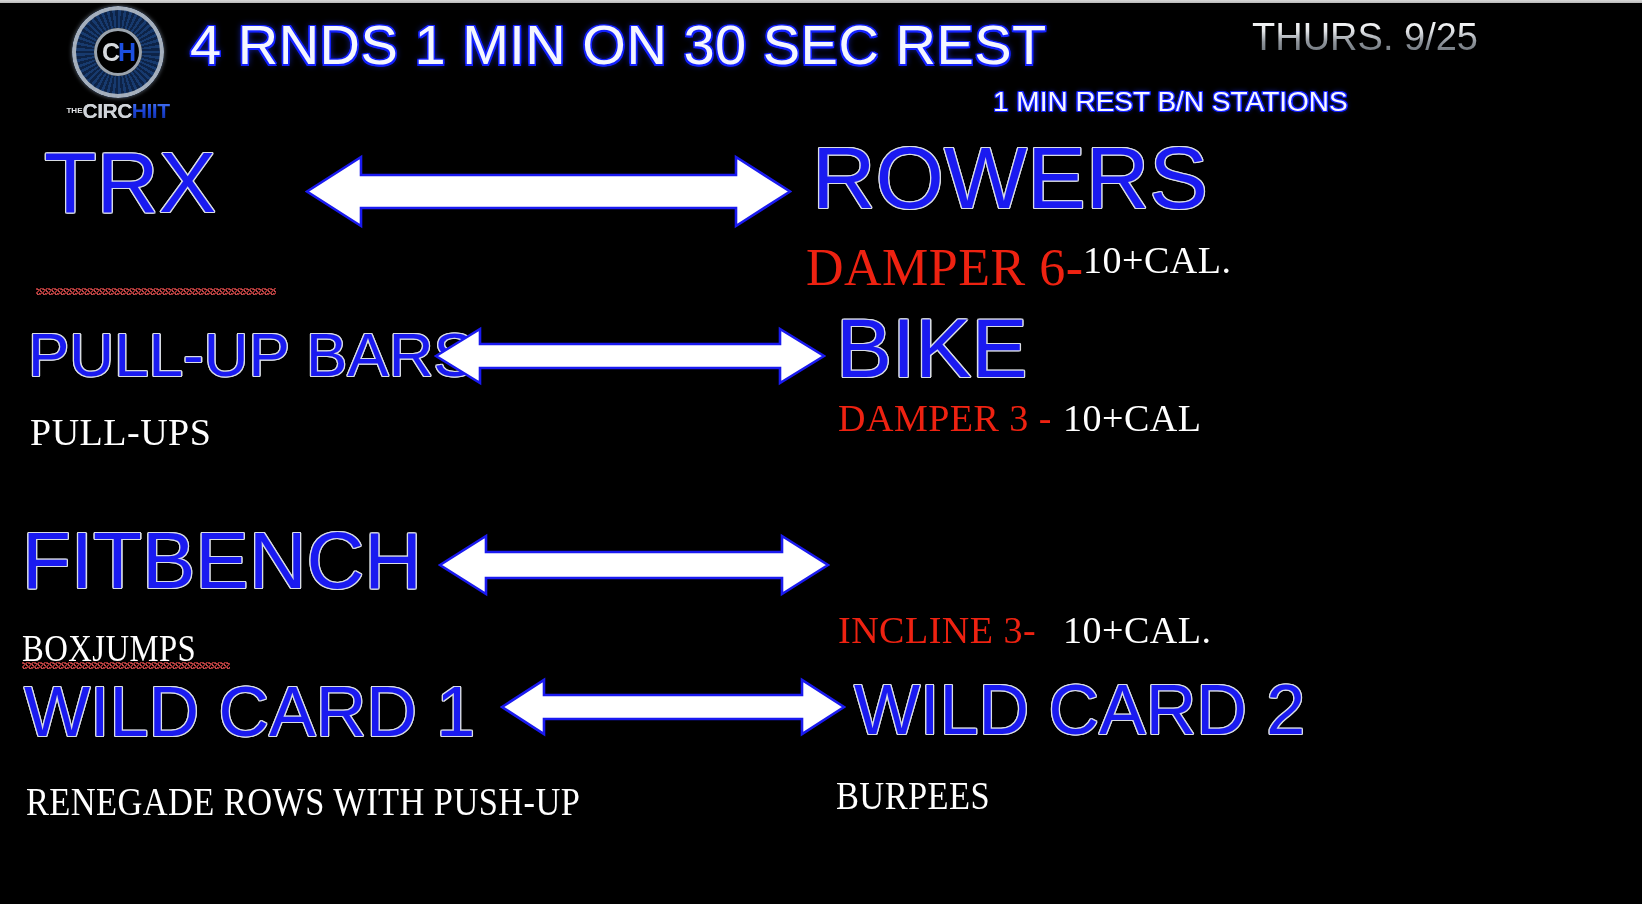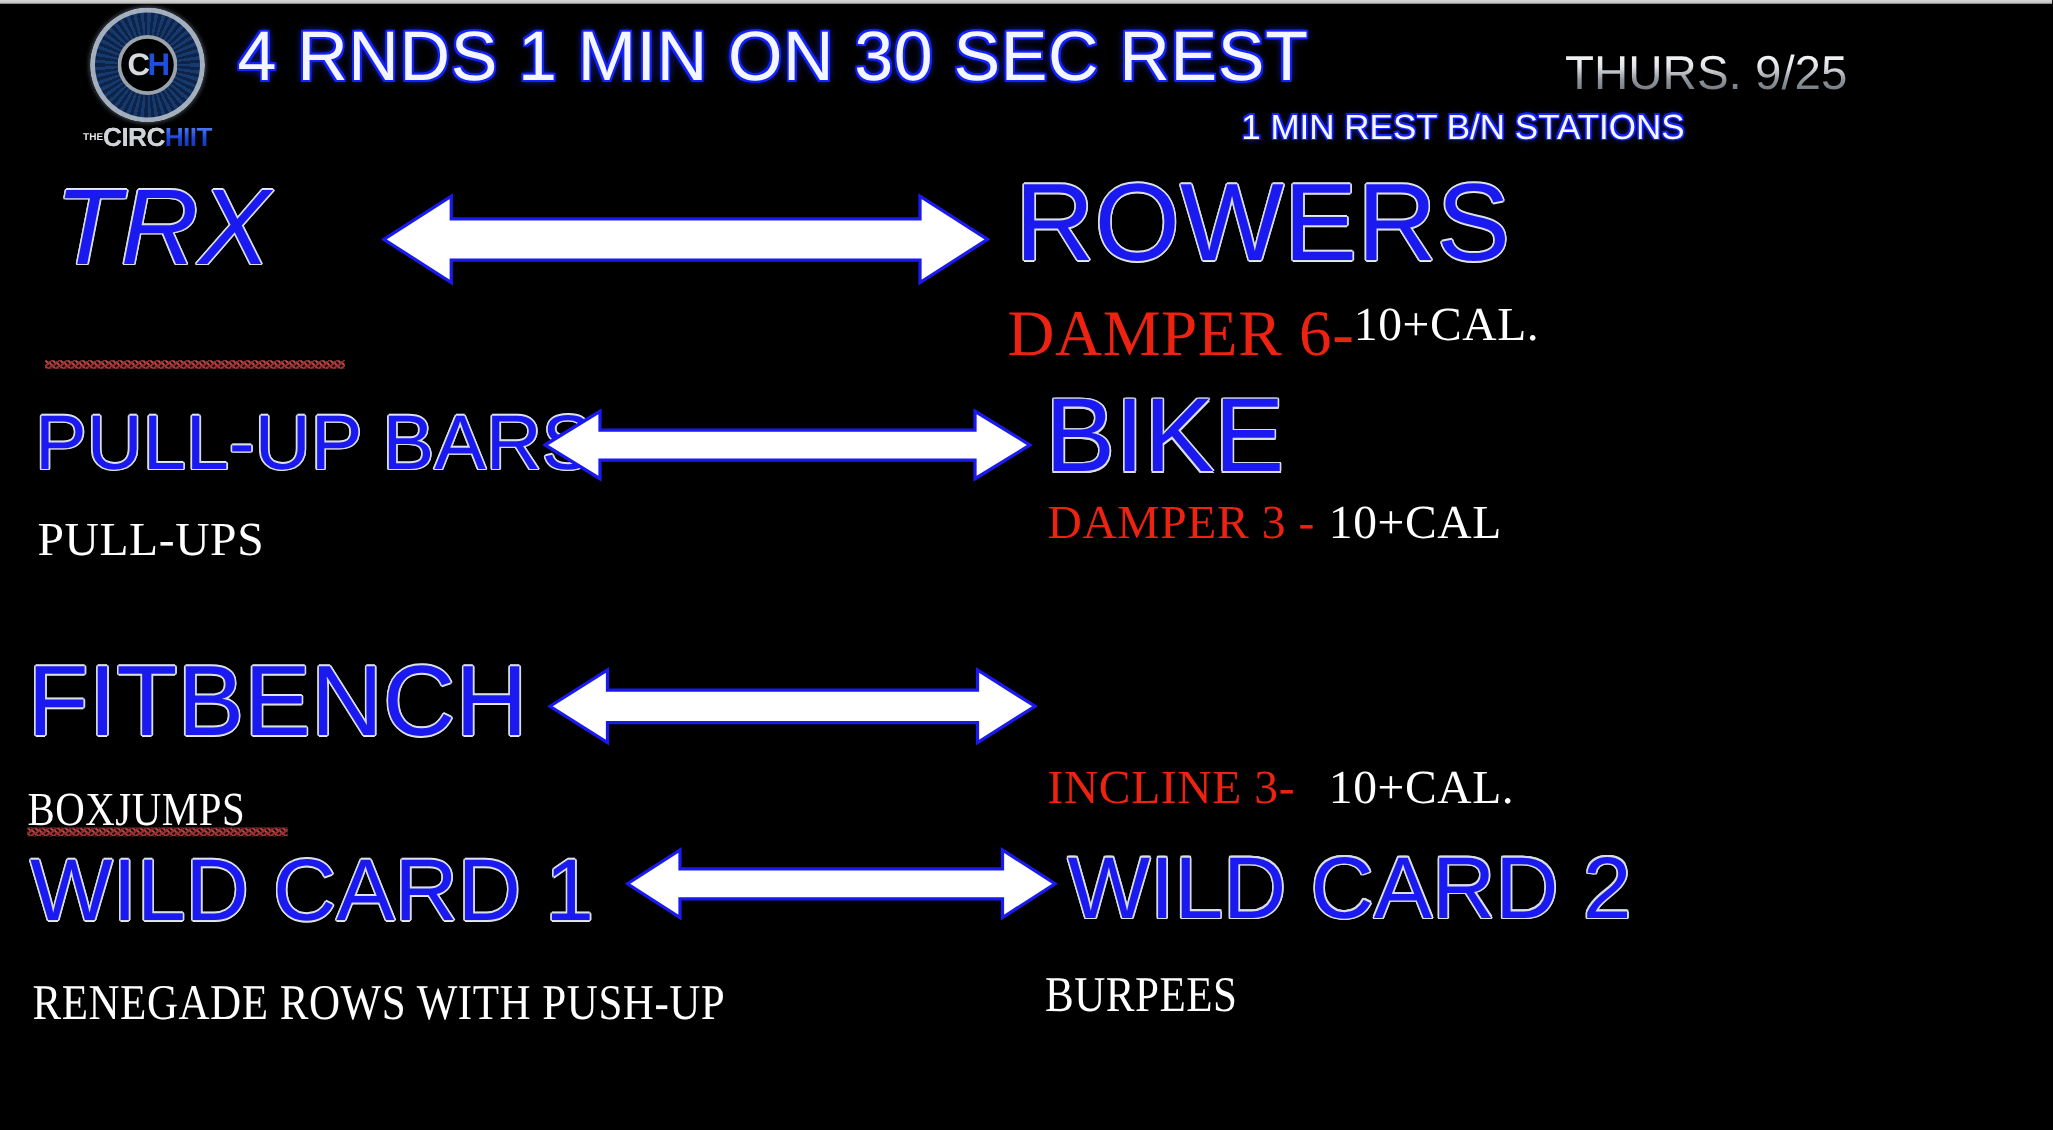--- a/index.html
+++ b/index.html
@@ -118,21 +118,20 @@
     position: absolute;
     left: 1252px; top: 16px;
     font-size: 38px;
     font-weight: normal;
     letter-spacing: 0px;
     white-space: nowrap;
     background: linear-gradient(to bottom, #ffffff 0%, #e3e5e8 35%, #8f959c 60%, #5b6168 100%);
     -webkit-background-clip: text;
     background-clip: text;
     color: transparent;
-    margin-top: 22px;
   }
   .hdr-mixer {
     position: absolute;
     left: 297px; top: 90px;
     font-size: 41px;
     color: #fdf3f2;
     letter-spacing: 2px;
     white-space: nowrap;
     text-shadow:
       -1.4px 0 0 #f02a20, 1.4px 0 0 #f02a20,
@@ -218,21 +217,21 @@
     </div>
     <div class="logo-word">
       <span class="the">THE</span><span class="circ">CIRC</span><span class="hiit">HIIT</span>
     </div>
   </div>
 
   <div class="hdr-title">4 RNDS 1 MIN ON 30 SEC REST</div>
   <div class="hdr-date">THURS. 9/25</div>
   <div class="hdr-rest">1 MIN REST B/N STATIONS</div>
 
-  <div class="station" style="left:44px; top:133px; font-size:86px;font-style:italic;">TRX</div>
+  <div class="station" style="left:44px; top:133px; font-size:86px;">TRX</div>
 
   <div class="arrow" style="left:305px; top:153px;">
     <svg width="487" height="77" viewBox="0 0 487 77">
       <polygon points="2,38.5 56,4 56,22 431,22 431,4 485,38.5 431,73 431,55 56,55 56,73" fill="#ffffff" stroke="#1a1af0" stroke-width="2.6"></polygon>
     </svg>
   </div>
 
   <div class="station" style="left:812px; top:127px; font-size:88px;">ROWERS</div>
 
   <div class="squiggle" style="left:36px; top:288px; width:240px;"></div>

